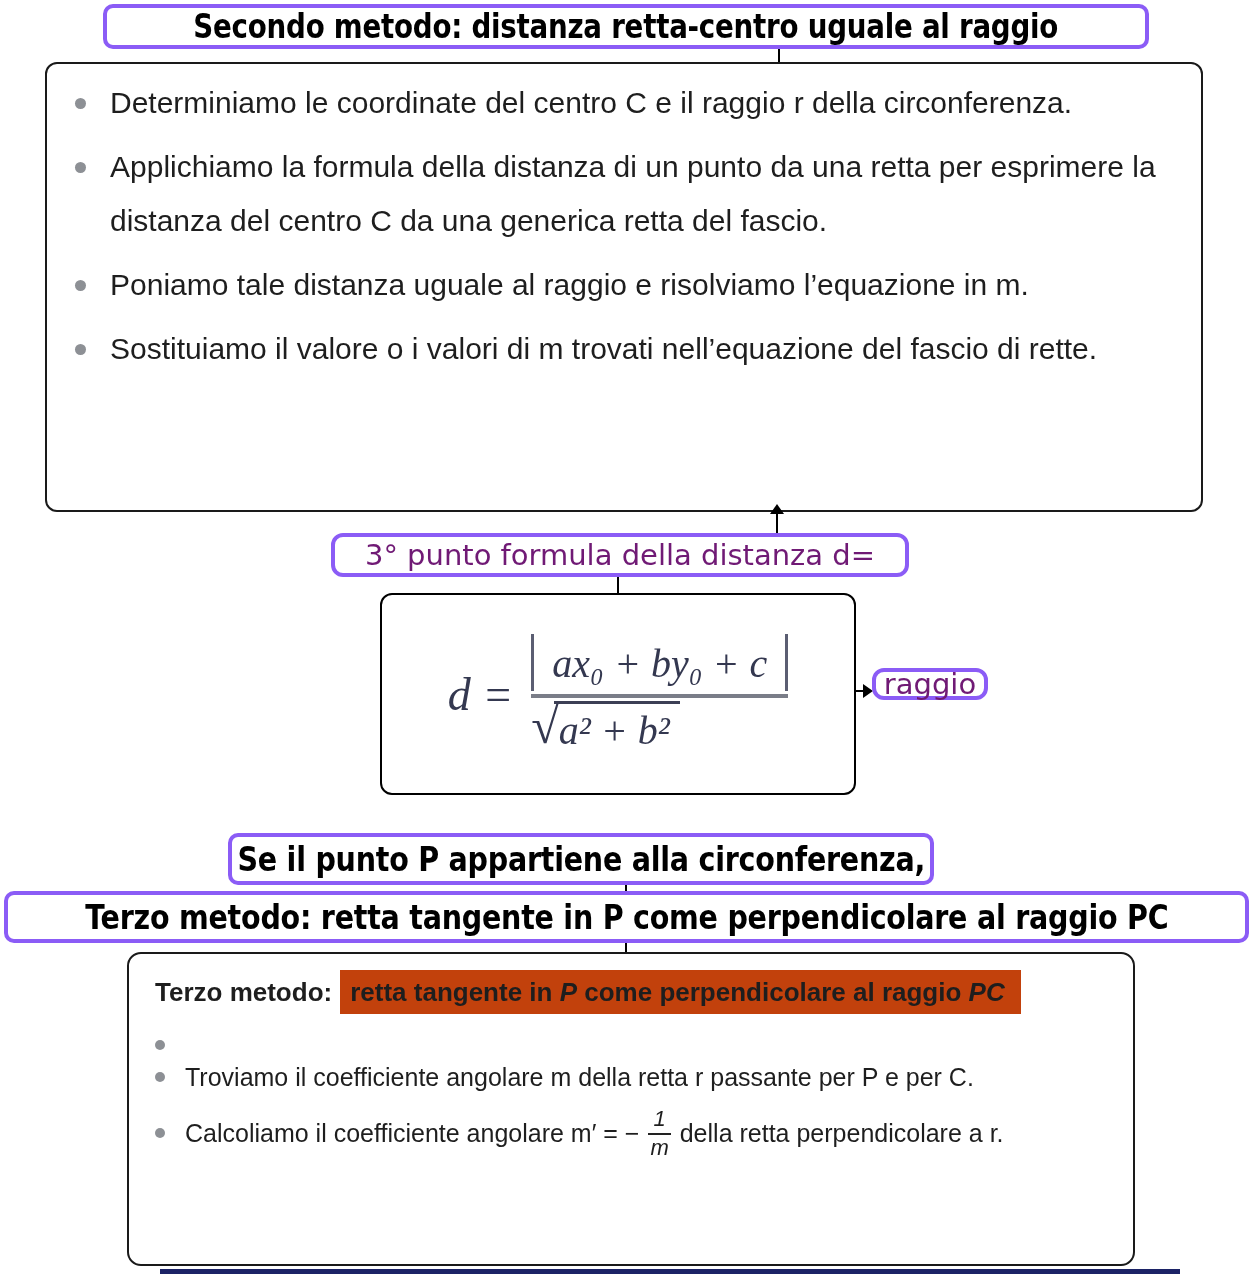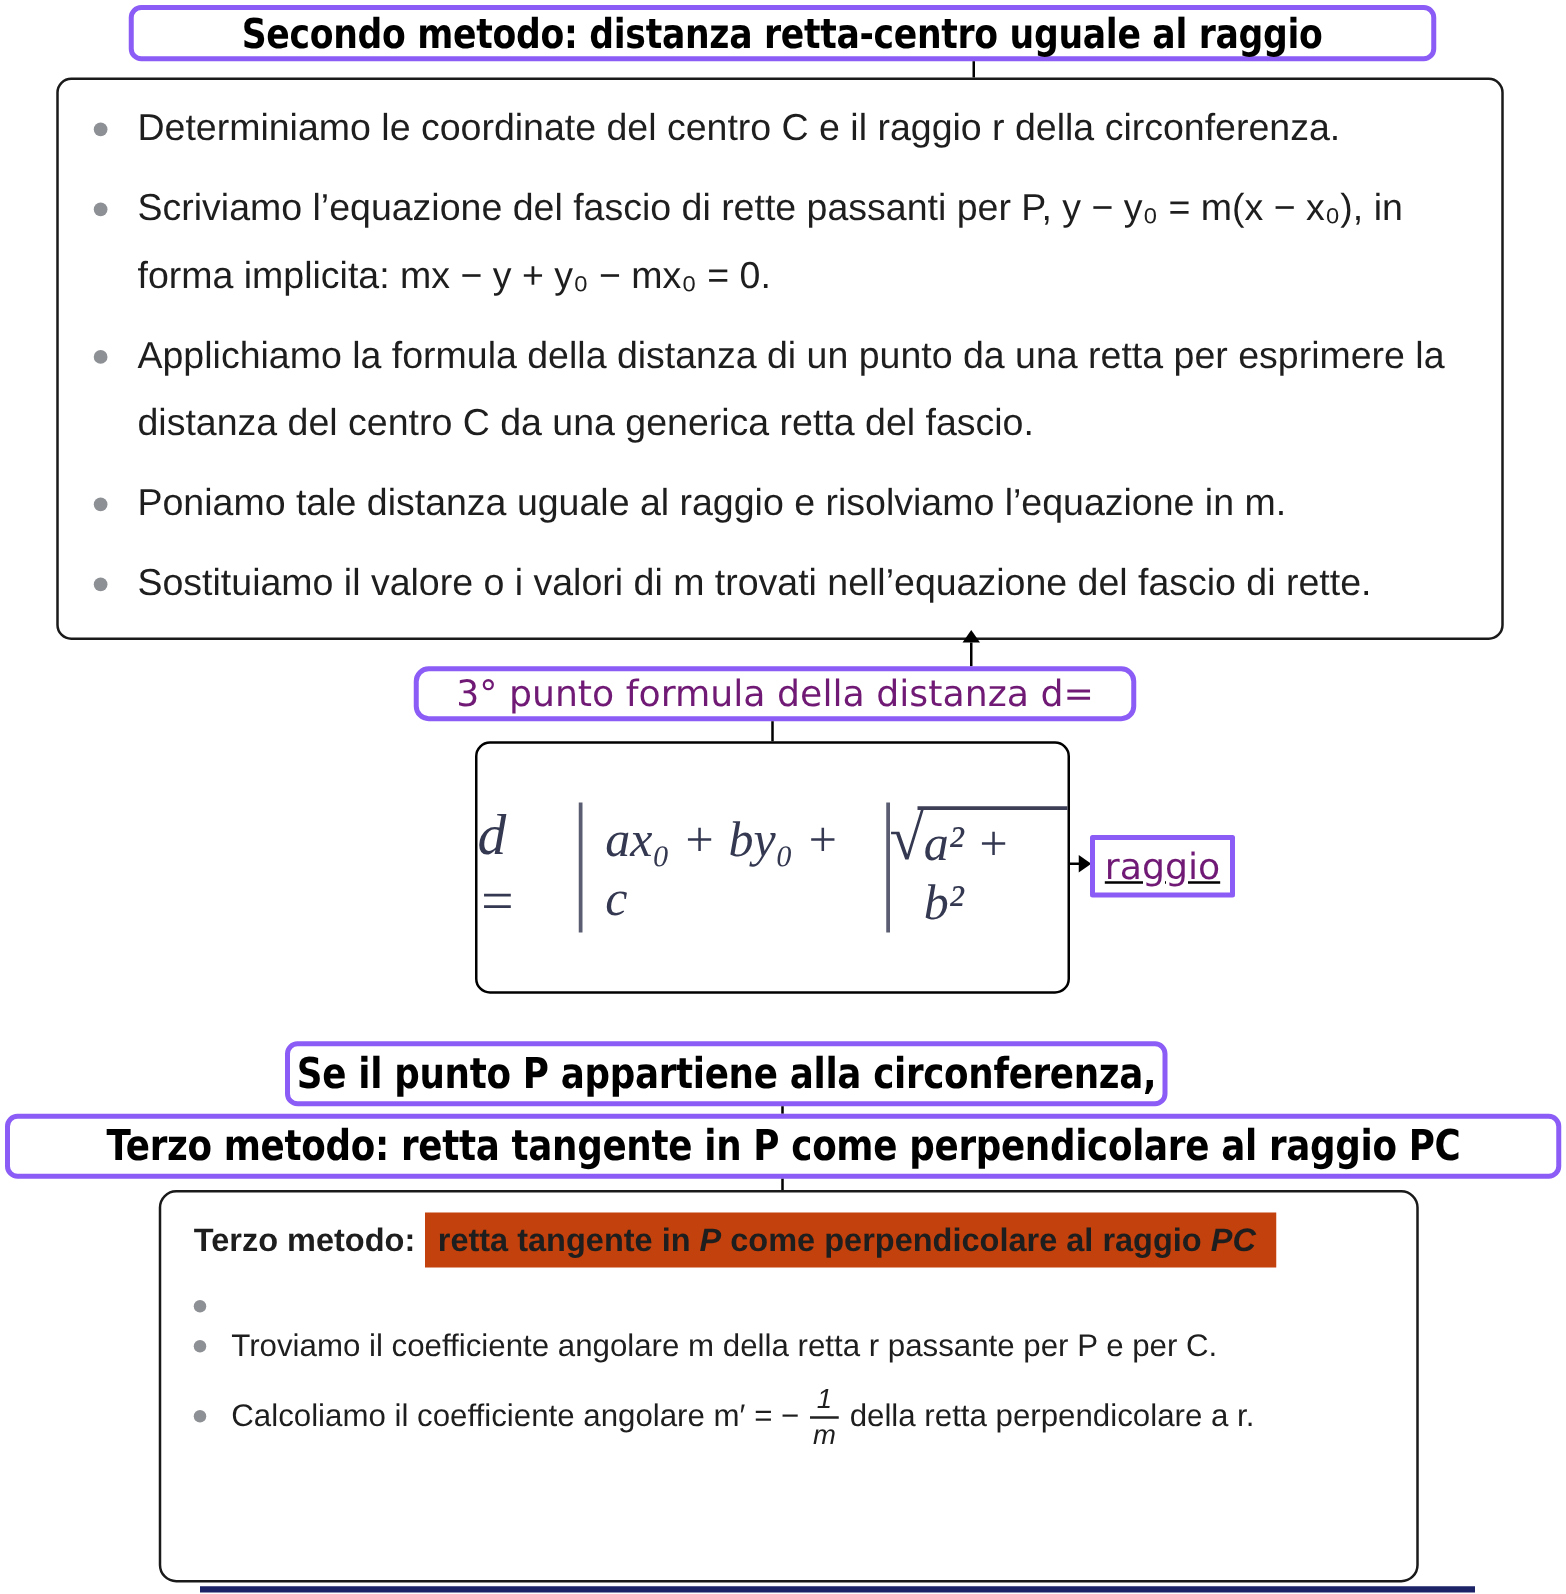--- a/index.html
+++ b/index.html
@@ -42,21 +42,21 @@
   .ifrac{display:inline-flex;flex-direction:column;align-items:center;font-style:italic;
          margin:0 9px;font-size:22px;line-height:1.15;}
   .ifrac .fn{border-bottom:2px solid #222;padding:0 5px 1px;}
 
   
   #fbox{left:380px;top:593px;width:476px;height:202px;border:2px solid #000;border-radius:12px;
         position:absolute;box-sizing:border-box;background:#fff;}
   .fwrap{position:absolute;inset:0;display:flex;align-items:center;justify-content:center;gap:18px;
          font-family:"Liberation Serif","DejaVu Serif",serif;font-style:italic;color:#343850;}
   .flhs{font-size:46px;}
-  .ffrac{display:flex;flex-direction:row;align-items:center;}
+  .ffrac{display:flex;flex-direction:column;}
   .fnum{font-size:40px;padding:6px 18px 4px;border-left:3px solid #5b5e72;border-right:3px solid #5b5e72;}
   .fbar{align-self:stretch;height:4px;background:#7a7d88;margin:3px 0 1px;}
   .fden{font-size:40px;display:flex;align-items:flex-start;padding-top:2px;}
   .frad{font-size:50px;line-height:1;margin-right:-5px;}
   .fradx{border-top:3px solid #3c3f55;padding:3px 10px 0 5px;}
 
   .strip{position:absolute;left:160px;top:1269px;width:1020px;height:5px;background:#1c2366;}
 </style>
 </head>
 <body>
@@ -66,24 +66,20 @@
   <div class="node btitle" style="left:103px;top:4px;width:1046px;height:45px;">
     <span class="lbl">Secondo metodo:  distanza retta-centro uguale al raggio</span>
   </div>
 
   <div class="vline" style="left:778px;top:49px;height:13px;"></div>
 
   <div class="scanbox" id="scan1">
     <div class="srow">
       <span class="dot"></span>
       <div class="stext">Determiniamo le coordinate del centro C e il raggio r della circonferenza.</div>
-    </div>
-    <div class="srow">
-      <span class="dot"></span>
-      <div class="stext">Scriviamo l’equazione del fascio di rette passanti per P, y − y₀ = m(x − x₀), in forma implicita: mx − y + y₀ − mx₀ = 0.</div>
     </div>
     <div class="srow">
       <span class="dot"></span>
       <div class="stext">Applichiamo la formula della distanza di un punto da una retta per esprimere la distanza del centro C da una generica retta del fascio.</div>
     </div>
     <div class="srow">
       <span class="dot"></span>
       <div class="stext">Poniamo tale distanza uguale al raggio e risolviamo l’equazione in m.</div>
     </div>
     <div class="srow">
@@ -111,21 +107,21 @@
           <span class="frad">√</span>
           <span class="fradx">a² + b²</span>
         </div>
       </div>
     </div>
   </div>
 
   <div class="hline" style="left:855px;top:690px;width:10px;"></div>
   <div class="arrow-right" style="left:863px;top:684px;"></div>
 
-  <div class="node plain" style="left:872px;top:668px;width:116px;height:50px;border-radius:2px;text-decoration:underline;">
+  <div class="node plain" style="left:872px;top:668px;width:116px;height:32px;border-radius:12px;">
     <span class="lbl">raggio</span>
   </div>
 
   <div class="node btitle btitle-lg" style="left:228px;top:833px;width:706px;height:52px;">
     <span class="lbl">Se il punto P appartiene alla circonferenza,</span>
   </div>
 
   <div class="vline" style="left:625px;top:885px;height:6px;"></div>
 
   <div class="node btitle btitle-lg" style="left:4px;top:891px;width:1245px;height:52px;">

